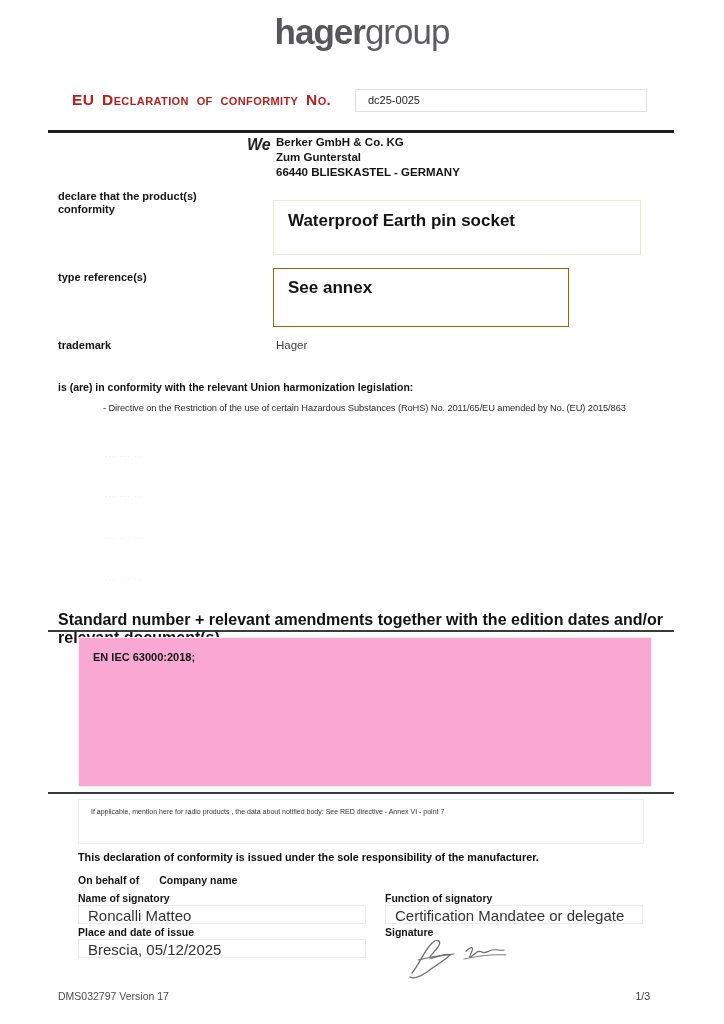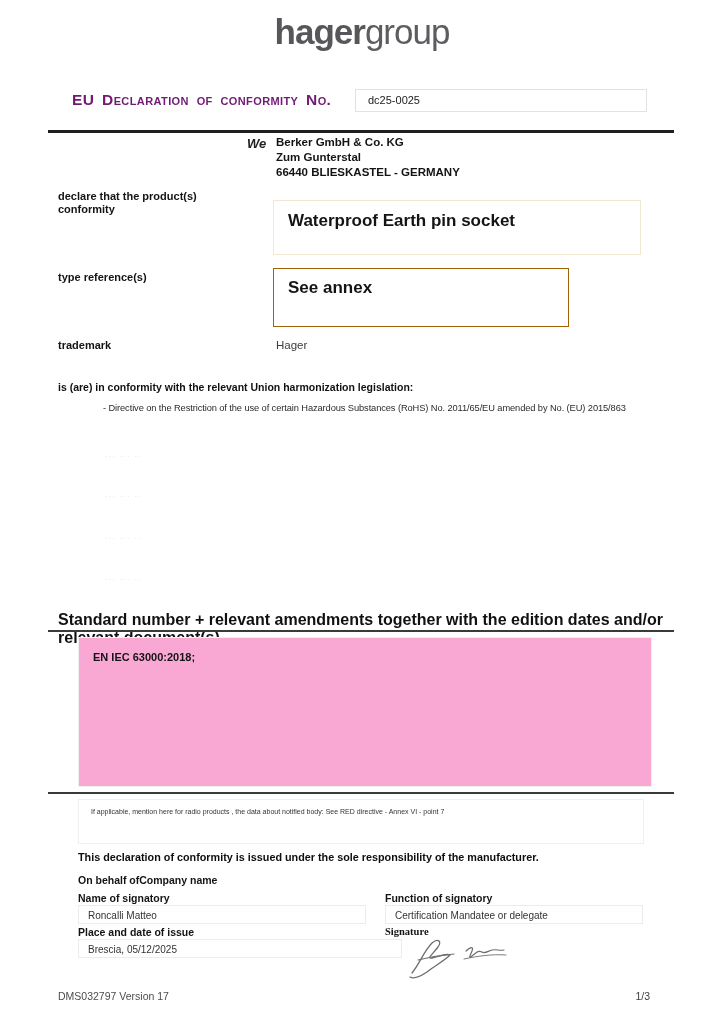--- a/index.html
+++ b/index.html
@@ -7,55 +7,55 @@
     position:relative;width:724px;height:1024px;background:#ffffff;
     font-family:"Liberation Sans","DejaVu Sans",sans-serif;color:#161616;
     overflow:hidden;margin:0 auto;
   }
   .abs{position:absolute;}
   
   .logo{top:12px;left:0;width:724px;text-align:center;font-size:35px;color:#57565a;letter-spacing:-1px;}
   .logo .b{font-weight:700;}
   .logo .r{font-weight:400;color:#5d5c60;}
   
-  .title{top:91px;left:72px;font-weight:700;font-size:15.5px;font-variant:small-caps;letter-spacing:.4px;word-spacing:3px;color:#701a75;}
+  .title{top:91px;left:72px;font-weight:700;font-size:15.5px;font-variant:small-caps;letter-spacing:.4px;word-spacing:3px;color:#b91c1c;}
   .num-box{top:89px;left:355px;width:278px;height:21px;border:1px solid #e2e2e0;border-radius:0;
     font-size:11px;line-height:21px;padding-left:12px;color:#1c1c1c;background:#fff;}
   .rule{left:48px;width:626px;background:#1f1f1f;}
   .rule1{top:130px;height:3px;}
   .rule2{top:630px;height:2px;background:#3a3a3a;}
   .rule3{top:792px;height:2px;background:#3a3a3a;}
-  .we{top:136px;left:247px;font-size:13px;font-weight:700;font-style:italic;color:#222;}
+  .we{top:136px;left:247px;font-size:16px;font-weight:700;font-style:italic;color:#222;}
   .company{top:135px;left:276px;font-size:11.5px;font-weight:700;line-height:15px;color:#141414;}
   .lbl{font-weight:700;font-size:11px;color:#141414;line-height:13px;}
   .lbl-declare{top:190px;left:58px;}
   .lbl-type{top:271px;left:58px;}
   .lbl-trademark{top:339px;left:58px;}
   .vbox{background:#fff;font-weight:700;font-size:17px;color:#141414;}
   .box-designation{top:200px;left:273px;width:368px;height:55px;border:1px solid #eee9d0;padding:10px 0 0 14px;box-sizing:border-box;}
   .box-type{top:268px;left:273px;width:296px;height:59px;border:1px solid #a16207;padding:9px 0 0 14px;box-sizing:border-box;}
   .trademark-val{top:339px;left:276px;font-size:11.5px;color:#3d3d3d;}
   .legis-head{top:381px;left:58px;font-weight:700;font-size:10.5px;color:#111;}
   .directive{top:403px;left:103px;width:610px;font-size:9.3px;color:#2b2b2b;letter-spacing:-.1px;}
   .faded{left:105px;color:#e0e0e0;font-size:8px;letter-spacing:1.5px;line-height:8px;}
   .f0{top:451px;} .f1{top:491px;} .f2{top:533px;} .f3{top:574px;}
   .std-head{top:611px;left:58px;font-weight:700;font-size:16px;color:#111;}
   .big-box{top:637px;left:78px;width:574px;height:150px;border:1px solid #f0f0ee;box-sizing:border-box;padding:12px 0 0 14px;
     font-weight:700;font-size:11px;line-height:15px;color:#141414;background:#f9a8d4;}
   .small-box{top:799px;left:78px;width:566px;height:45px;border:1px solid #efefef;box-sizing:border-box;padding:8px 0 0 12px;
     font-size:7px;color:#333;background:#fff;}
   .resp{top:851px;left:78px;font-weight:700;font-size:10.8px;color:#0e0e0e;}
-  .behalf{top:874px;left:78px;font-weight:700;font-size:10.5px;color:#141414;display:flex;}
+  .behalf{top:874px;left:78px;font-weight:700;font-size:10.5px;color:#141414;display:flex;gap:20px;}
   .form-lbl{font-weight:700;font-size:10.5px;color:#141414;}
   .l-name{top:892px;left:78px;} .l-func{top:892px;left:385px;}
-  .l-place{top:926px;left:78px;} .l-sig{top:926px;left:385px;font-family:Liberation Serif, serif;}
-  .input{border:1px solid #ececec;background:#fff;font-size:10px;color:#333;height:19px;line-height:19px;padding-left:9px;box-sizing:border-box;}
+  .l-place{top:926px;left:78px;} .l-sig{top:926px;left:385px;}
+  .input{border:1px solid #ececec;background:#fff;font-size:15px;color:#333;height:19px;line-height:19px;padding-left:9px;box-sizing:border-box;}
   .in-name{top:905px;left:78px;width:288px;}
   .in-func{top:905px;left:385px;width:258px;}
-  .in-place{top:939px;left:78px;width:324px;}
+  .in-place{top:939px;left:78px;width:288px;}
   .sig-wrap{top:933px;left:398px;width:130px;height:50px;}
   .footer{font-size:10.5px;color:#4c4c4c;}
   .foot-l{top:990px;left:58px;}
   .foot-r{top:990px;left:600px;width:50px;text-align:right;color:#3d3d3d;}
 </style>
 </head>
 <body>
 
 <div class="page">
 

